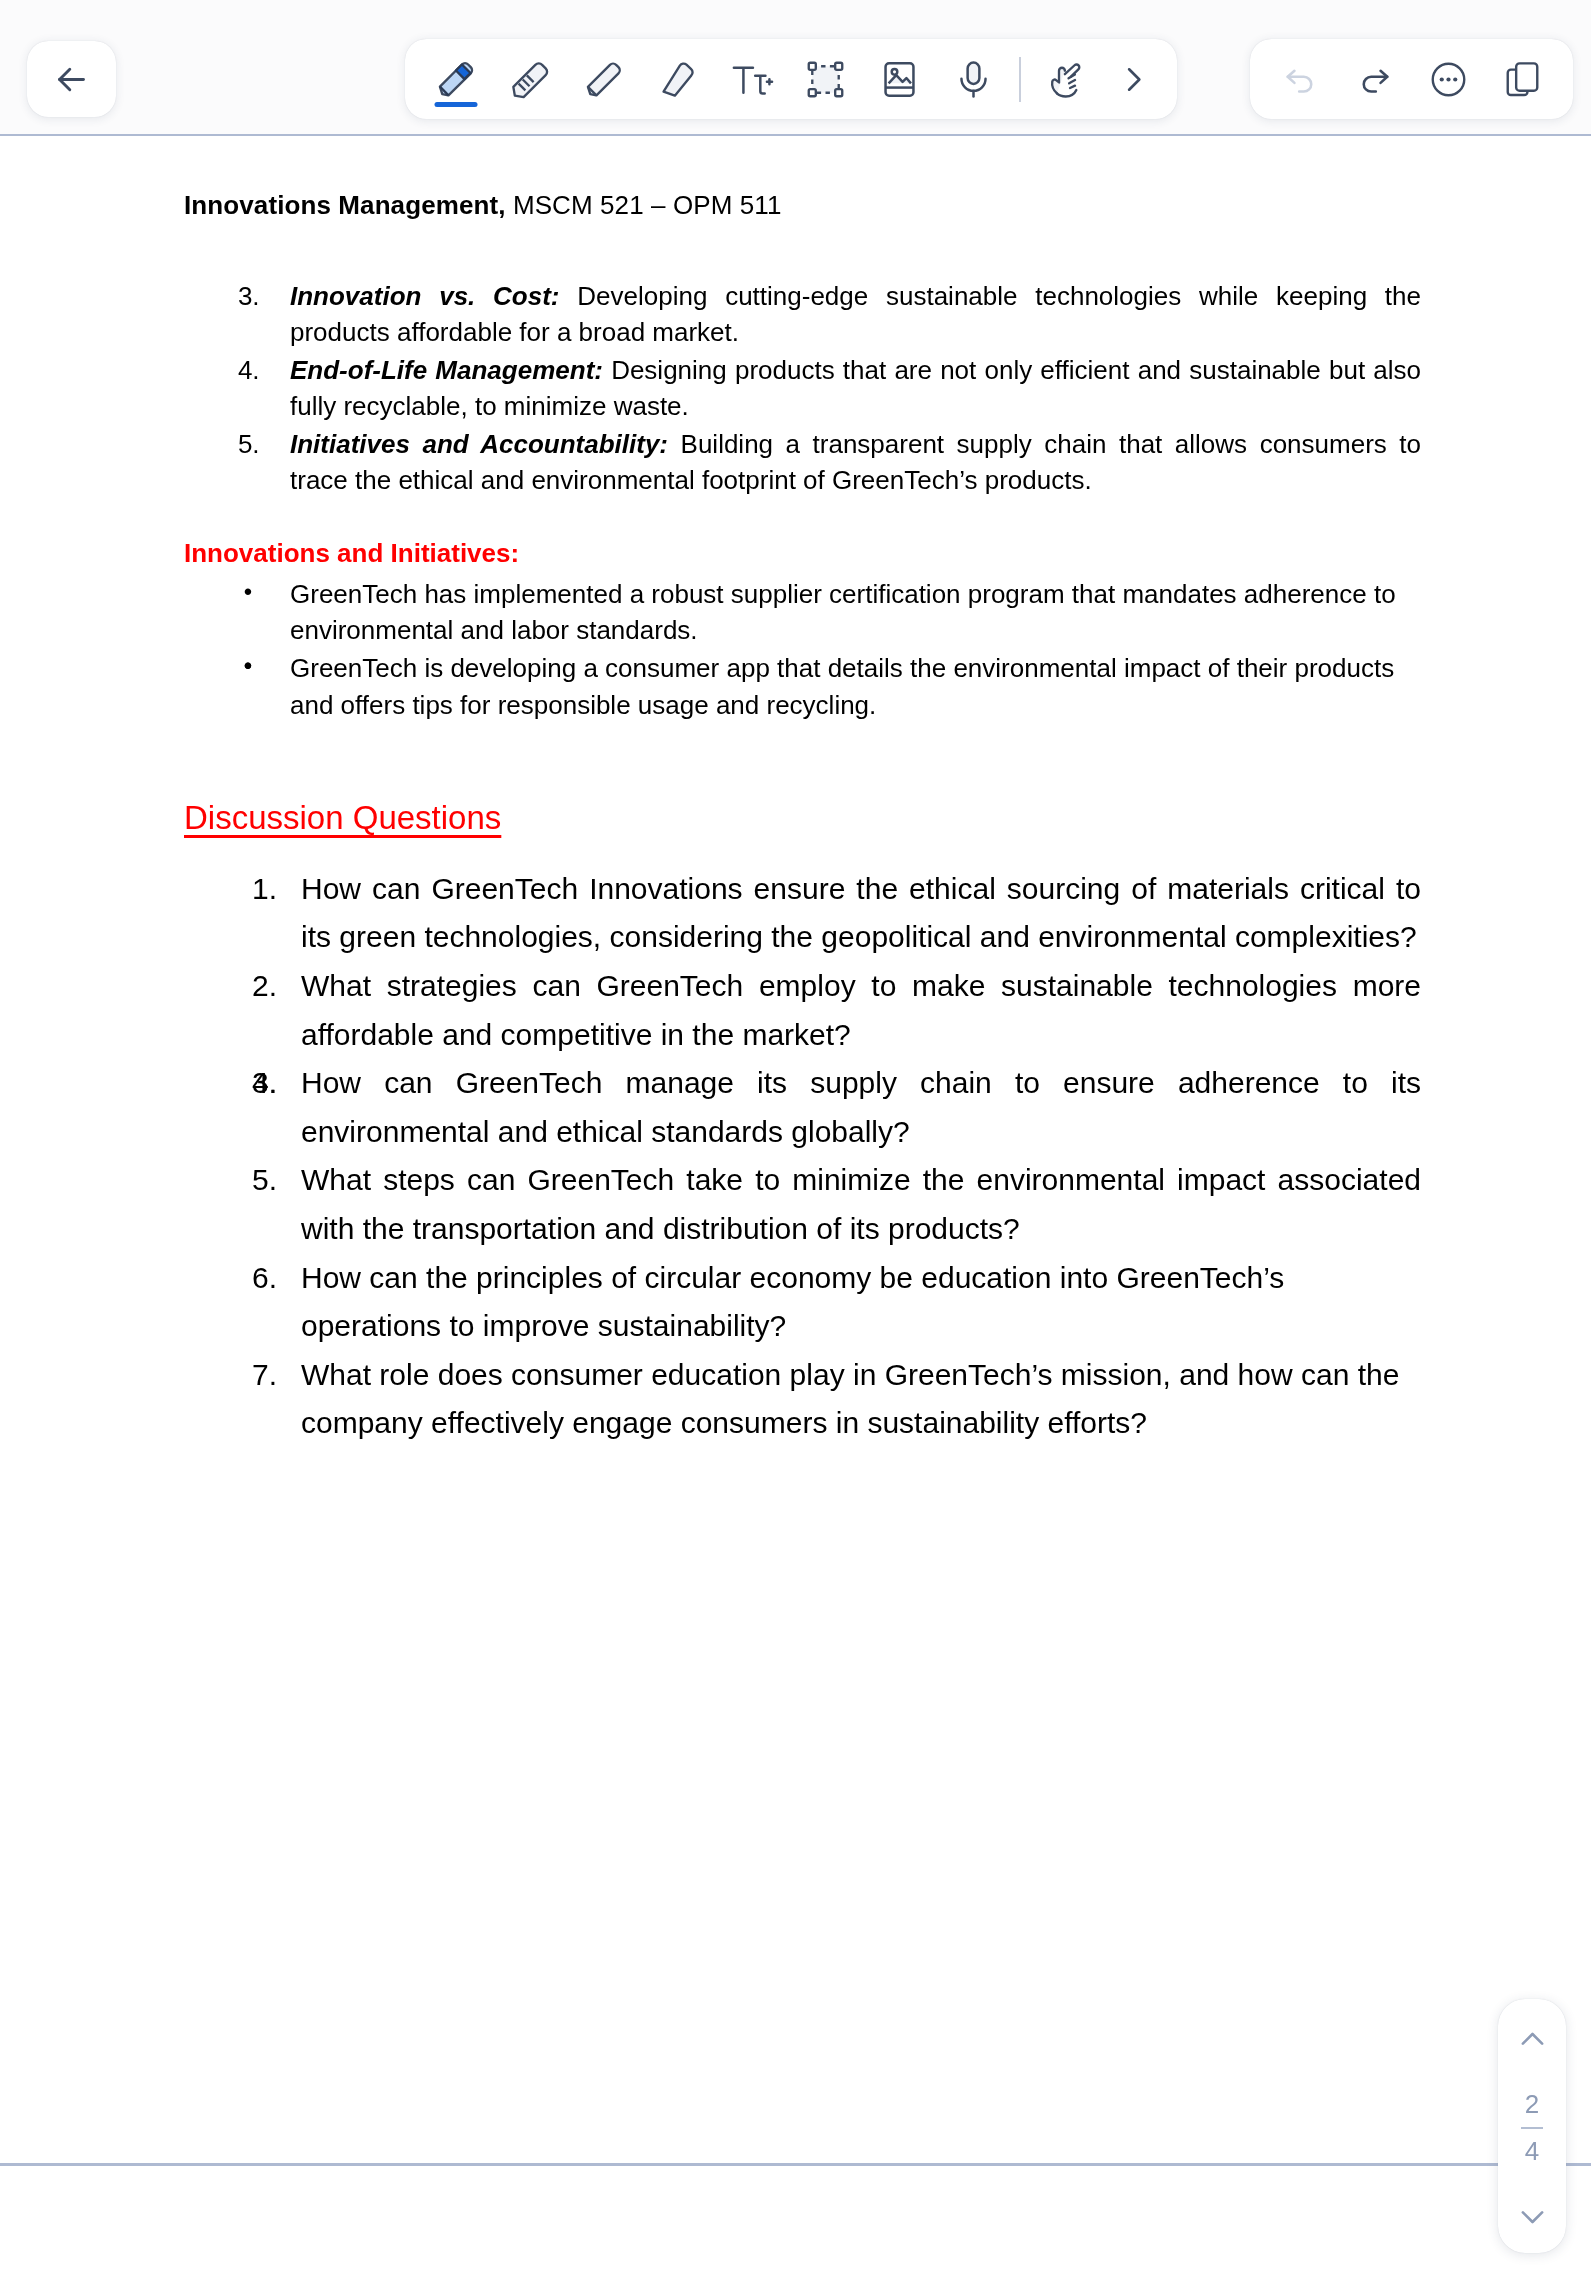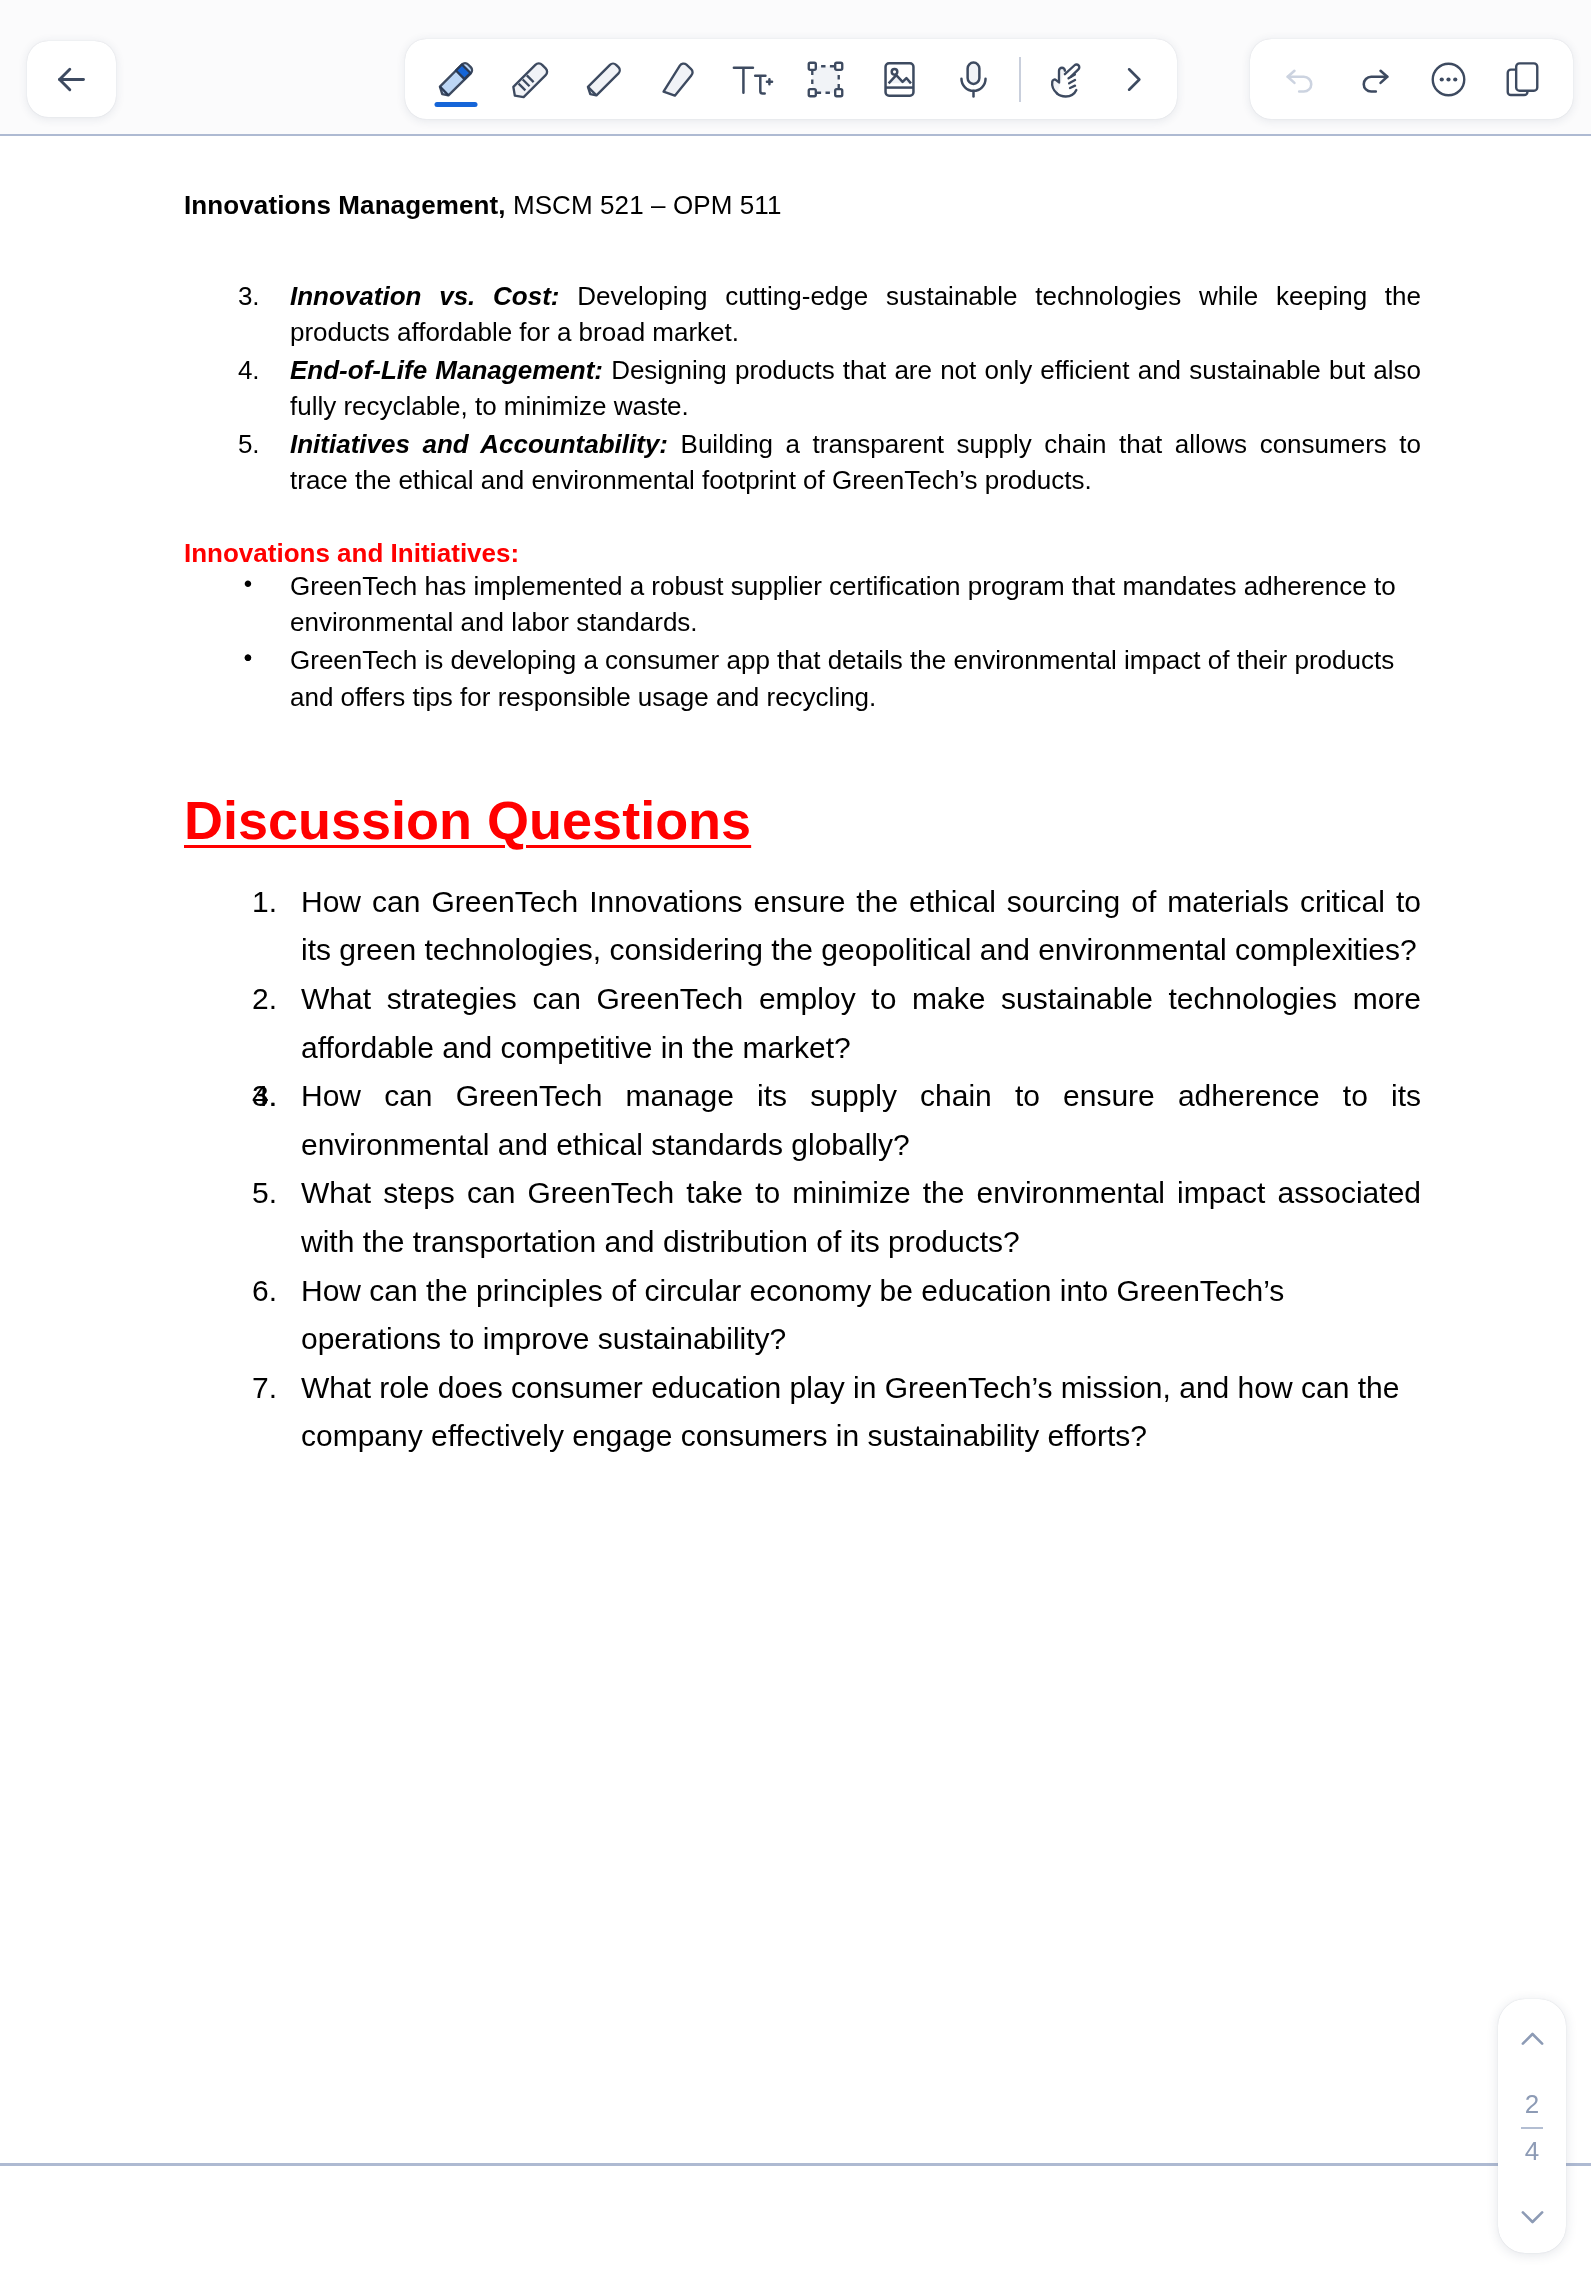--- a/index.html
+++ b/index.html
@@ -165,21 +165,21 @@
     font-style: italic;
     margin-top: 14px;
   }
 
   
   .red-head {
     color: #ff0000;
     font-weight: 700;
     font-size: 26px;
     margin-top: 41px;
-    margin-bottom: 2px;
+    margin-bottom: 10px;
   }
 
   
   ul.bul-list {
     list-style: none;
     margin: 0;
     padding: 0;
   }
   ul.bul-list > li {
     position: relative;
@@ -191,22 +191,22 @@
   ul.bul-list > li .marker {
     position: absolute;
     left: 9.7px;
     top: -1px;
     font-size: 24px;
   }
 
   
   .dq-title {
     color: #ff0000;
-    font-weight: 700;
-    font-size: 54px;
+    font-weight: 400;
+    font-size: 33px;
     text-decoration: underline;
     text-decoration-thickness: 2.9px;
     text-underline-offset: 5.8px;
     margin-top: 76px;
     margin-bottom: 31px;
     display: inline-block;
   }
 
   
   ol.dq-list {

